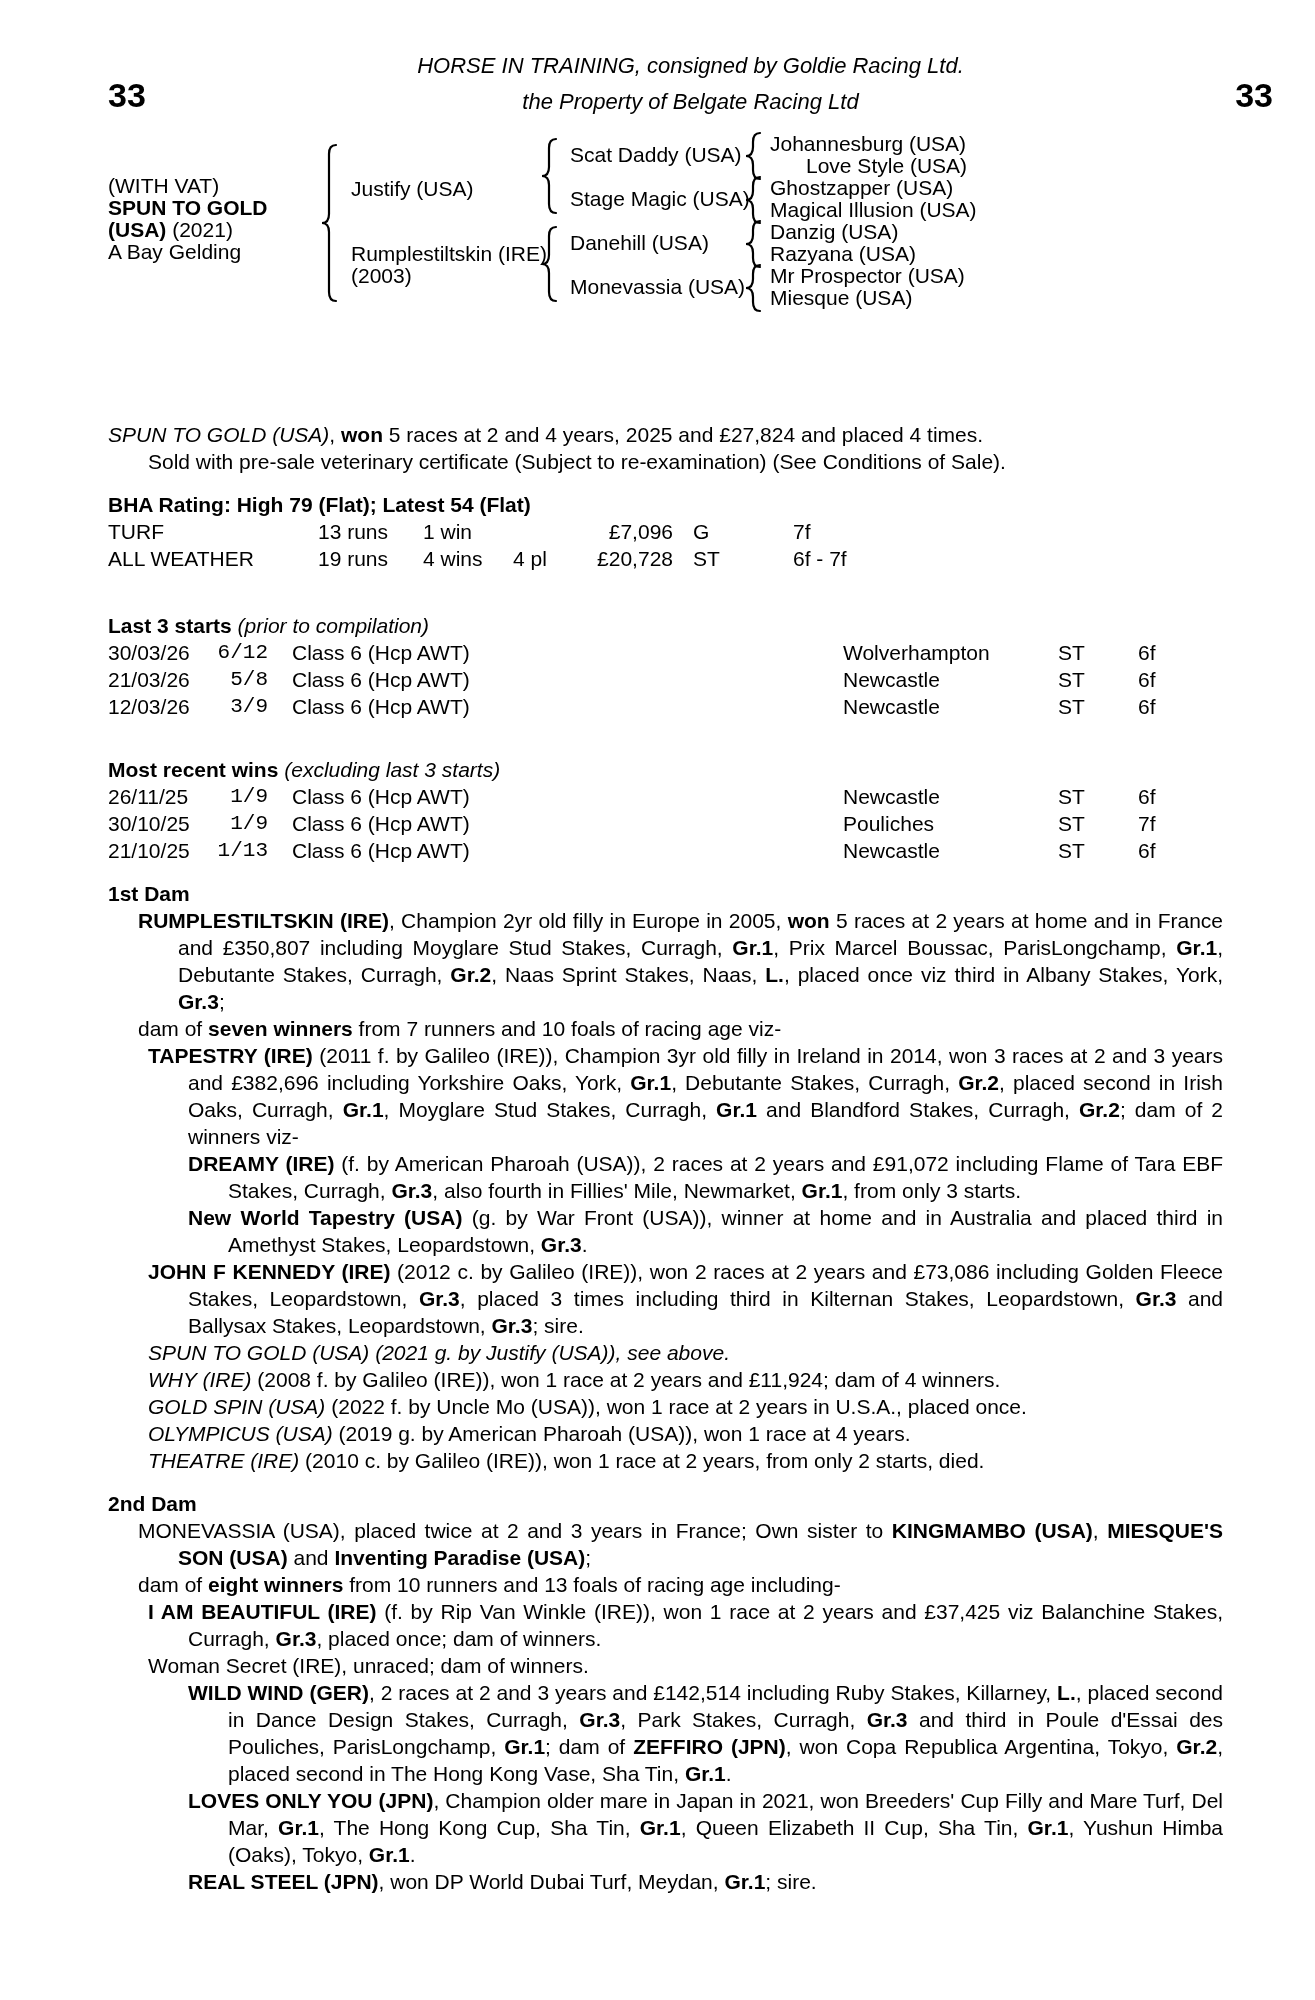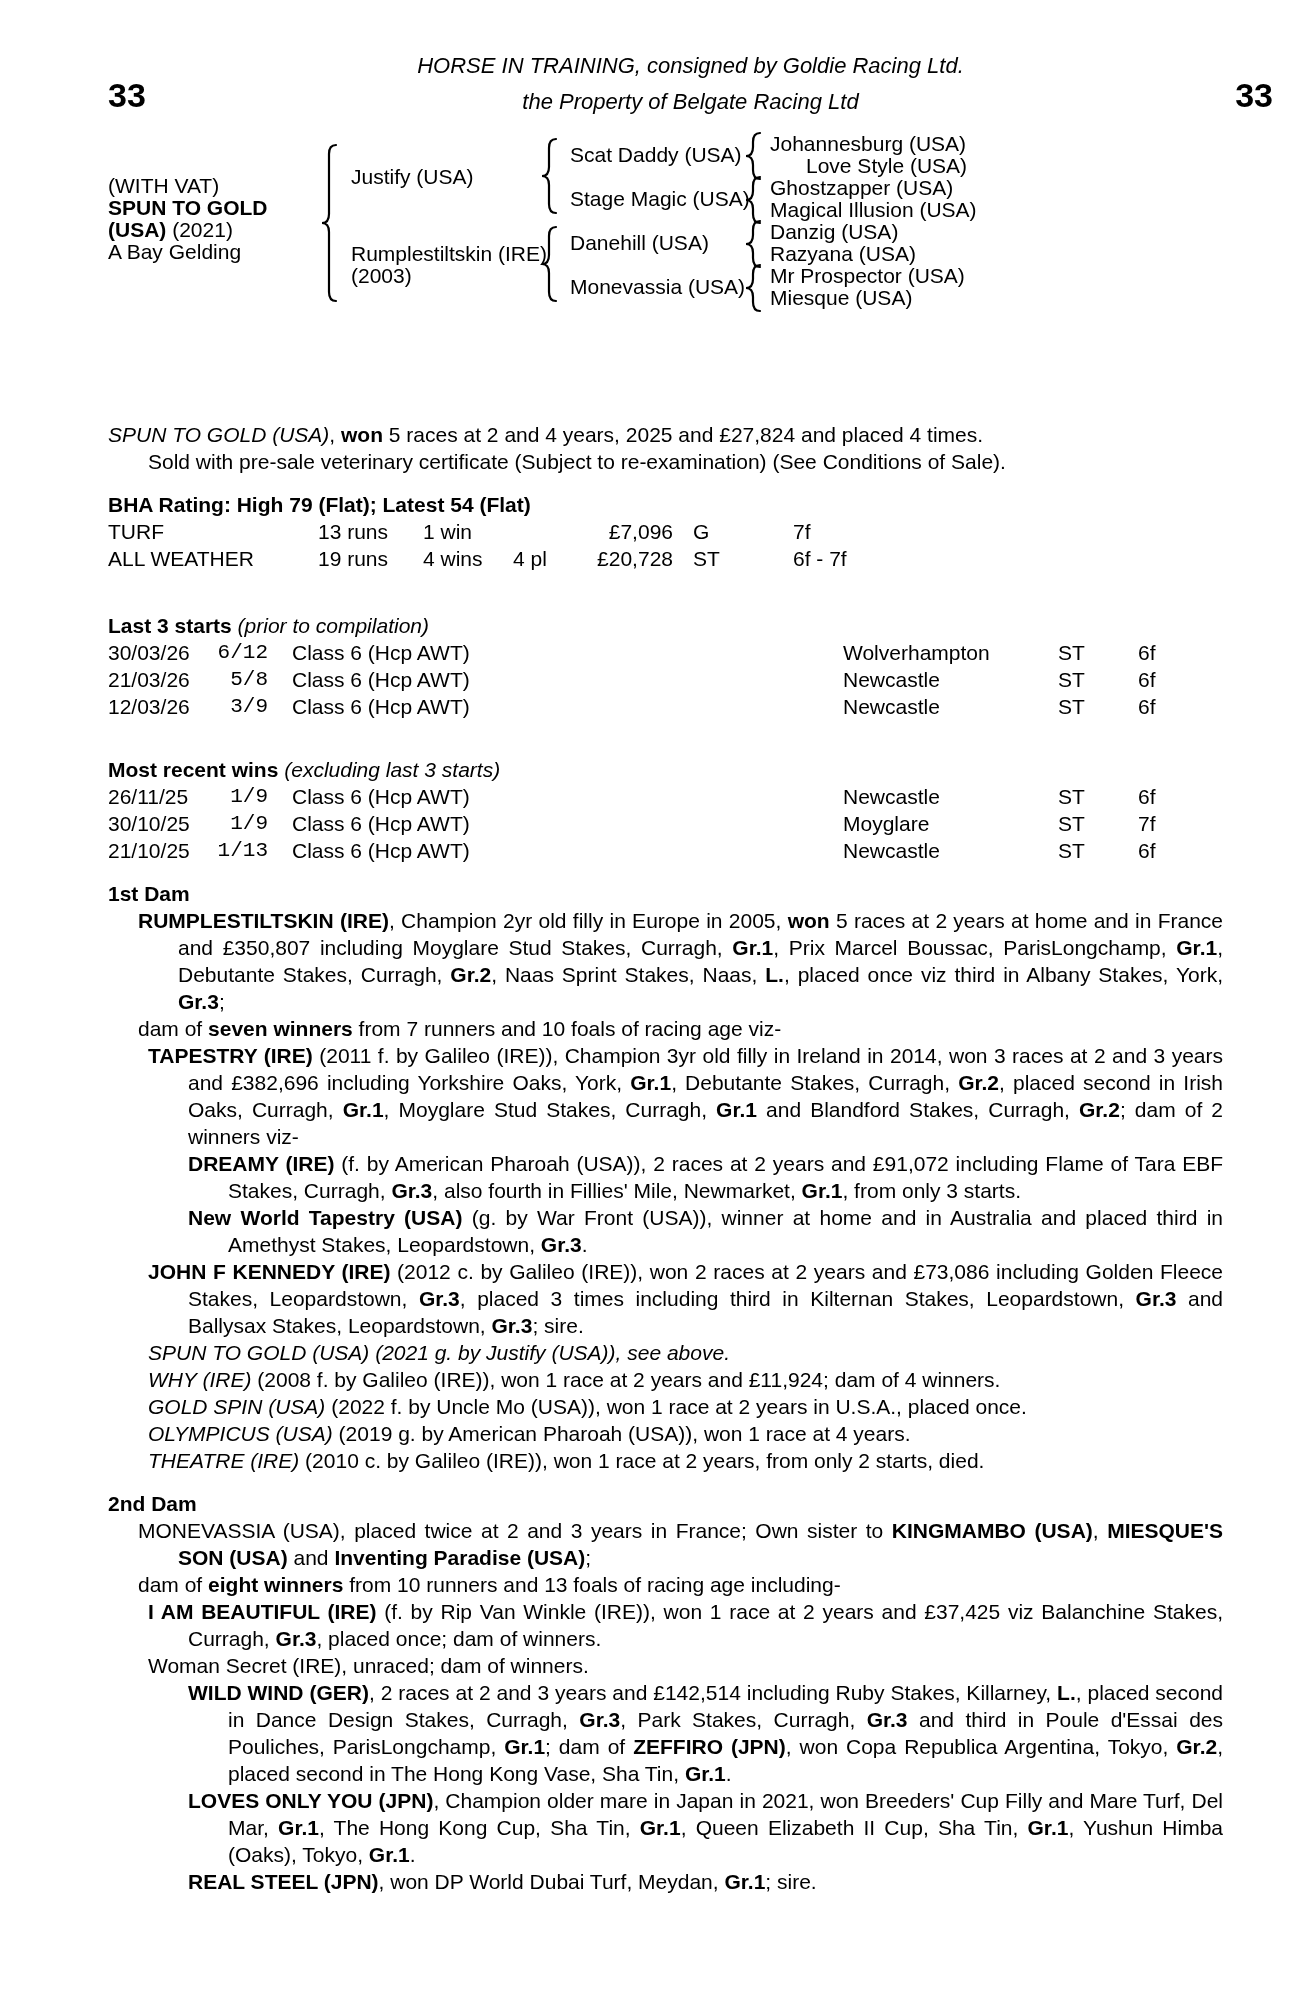--- a/index.html
+++ b/index.html
@@ -60,21 +60,21 @@
 
   <section class="pedigree">
     <span class="abs" style="left:75px;top:45px;">(WITH VAT)</span>
     <span class="abs bold" style="left:75px;top:67px;">SPUN TO GOLD</span>
     <span class="abs" style="left:75px;top:89px;"><span class="bold">(USA)</span>&nbsp;<span>(2021)</span></span>
     <span class="abs" style="left:75px;top:111px;">A Bay Gelding</span>
 
     <svg class="brace" style="left:288px;top:14px;" width="16" height="158" viewBox="0 0 16 158">
         <path d="M15 1 Q8 1 8 10 L8 70 Q8 79 1 79 Q8 79 8 88 L8 148 Q8 157 15 157" fill="none" stroke="#000000" stroke-width="2.2" stroke-linecap="round"></path>
       </svg>
-    <span class="abs" style="left:318px;top:36px;">Justify (USA)</span>
+    <span class="abs" style="left:318px;top:48px;">Justify (USA)</span>
     <span class="abs" style="left:318px;top:113px;">Rumplestiltskin (IRE)</span>
     <span class="abs" style="left:318px;top:135px;">(2003)</span>
 
     <svg class="brace" style="left:508px;top:8px;" width="16" height="76" viewBox="0 0 16 76">
         <path d="M15 1 Q8 1 8 10 L8 29 Q8 38 1 38 Q8 38 8 47 L8 66 Q8 75 15 75" fill="none" stroke="#000000" stroke-width="2.2" stroke-linecap="round"></path>
       </svg>
     <svg class="brace" style="left:508px;top:96px;" width="16" height="76" viewBox="0 0 16 76">
         <path d="M15 1 Q8 1 8 10 L8 29 Q8 38 1 38 Q8 38 8 47 L8 66 Q8 75 15 75" fill="none" stroke="#000000" stroke-width="2.2" stroke-linecap="round"></path>
       </svg>
     <span class="abs" style="left:537px;top:14px;">Scat Daddy (USA)</span>
@@ -171,21 +171,21 @@
           <div class="tcell c1">1/9</div>
           <div class="tcell c2">Class 6 (Hcp AWT)</div>
           <div class="tcell c3">Newcastle</div>
           <div class="tcell c4">ST</div>
           <div class="tcell c5">6f</div>
         </div>
         <div class="trow race-row">
           <div class="tcell c0">30/10/25</div>
           <div class="tcell c1">1/9</div>
           <div class="tcell c2">Class 6 (Hcp AWT)</div>
-          <div class="tcell c3">Moyglare</div>
+          <div class="tcell c3">Pouliches</div>
           <div class="tcell c4">ST</div>
           <div class="tcell c5">7f</div>
         </div>
         <div class="trow race-row">
           <div class="tcell c0">21/10/25</div>
           <div class="tcell c1">1/13</div>
           <div class="tcell c2">Class 6 (Hcp AWT)</div>
           <div class="tcell c3">Newcastle</div>
           <div class="tcell c4">ST</div>
           <div class="tcell c5">6f</div>

